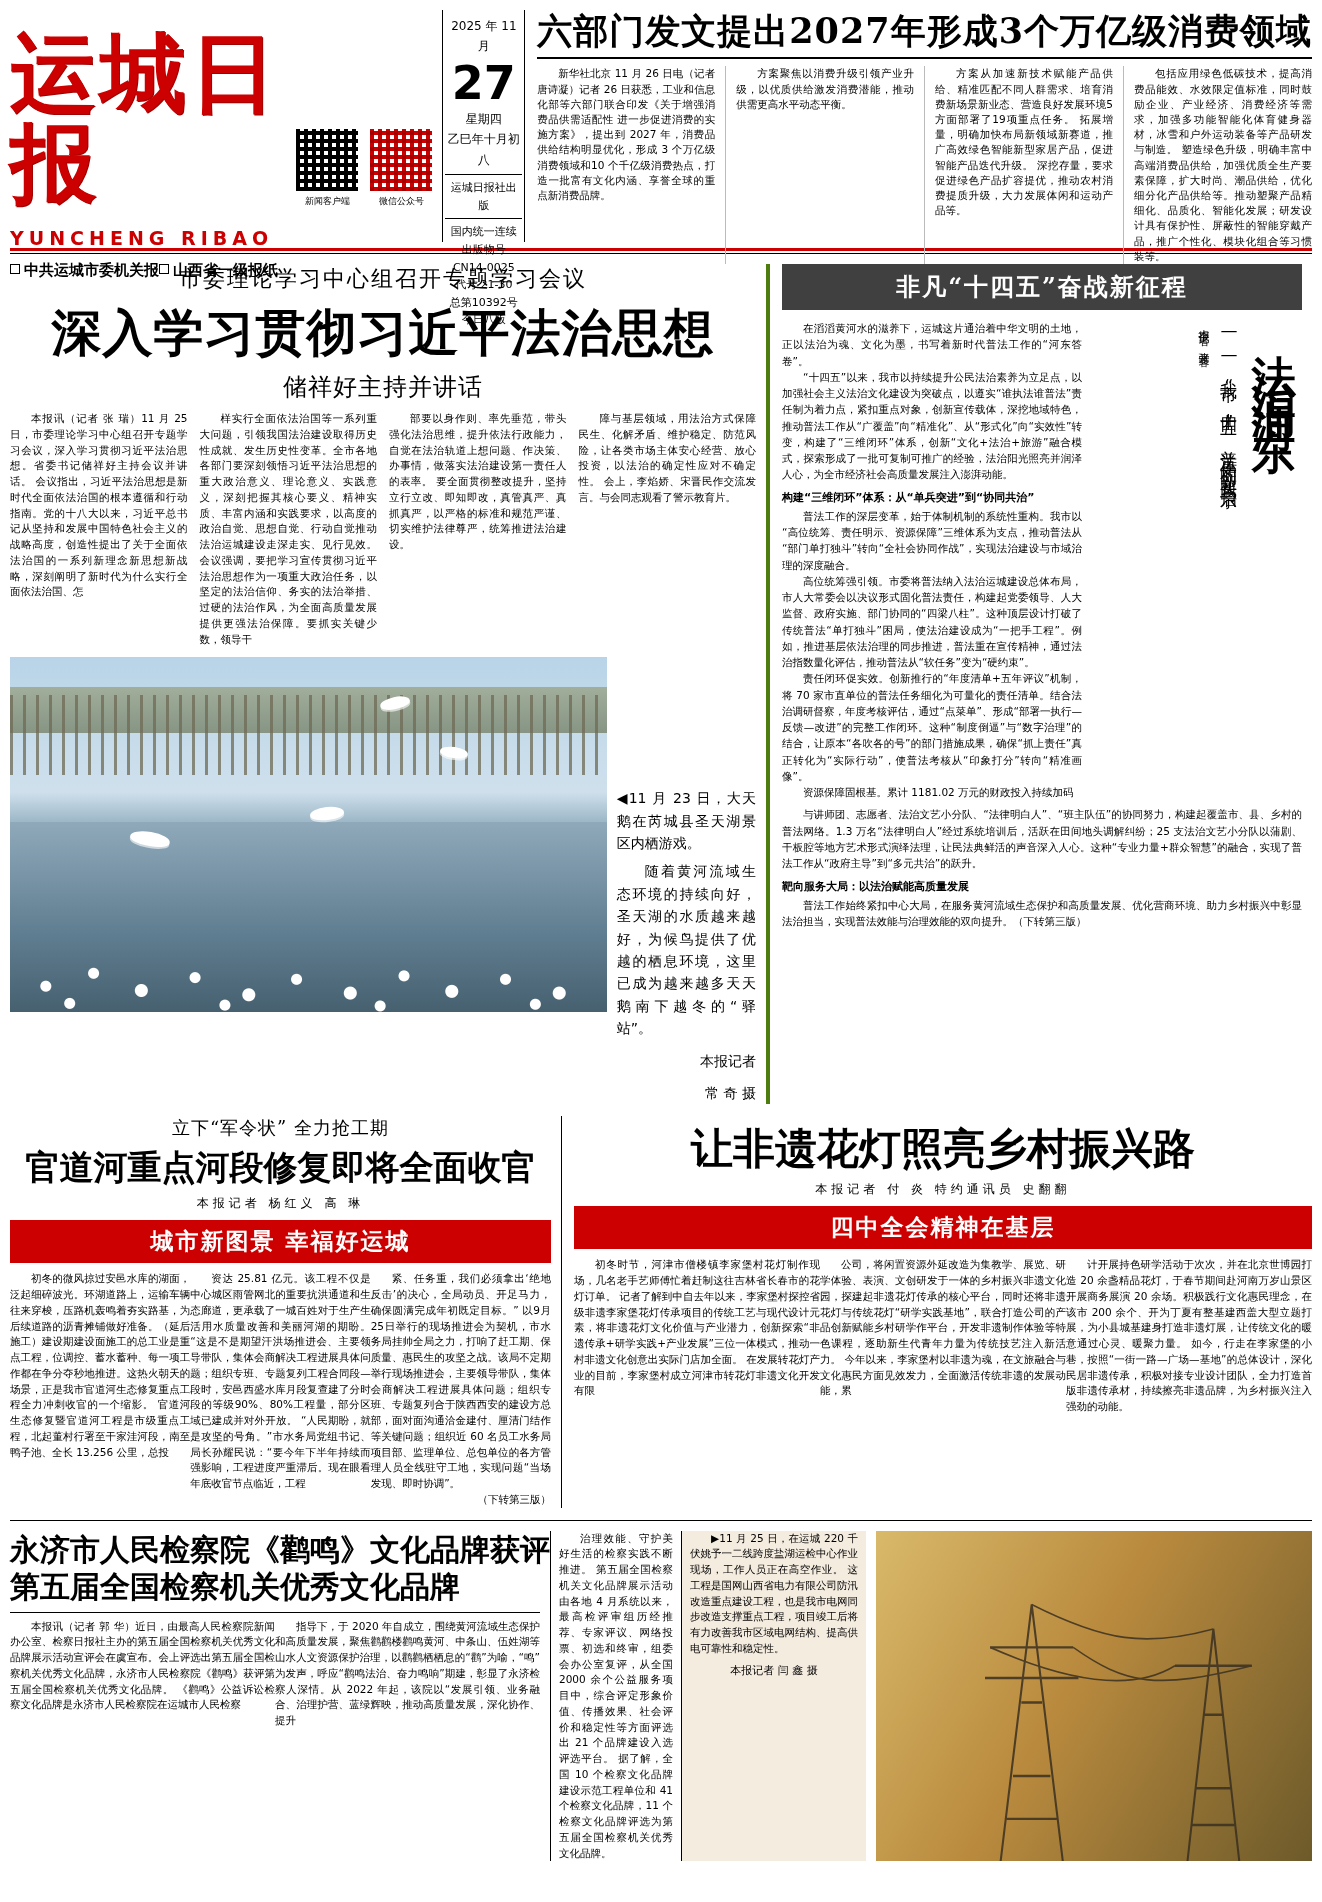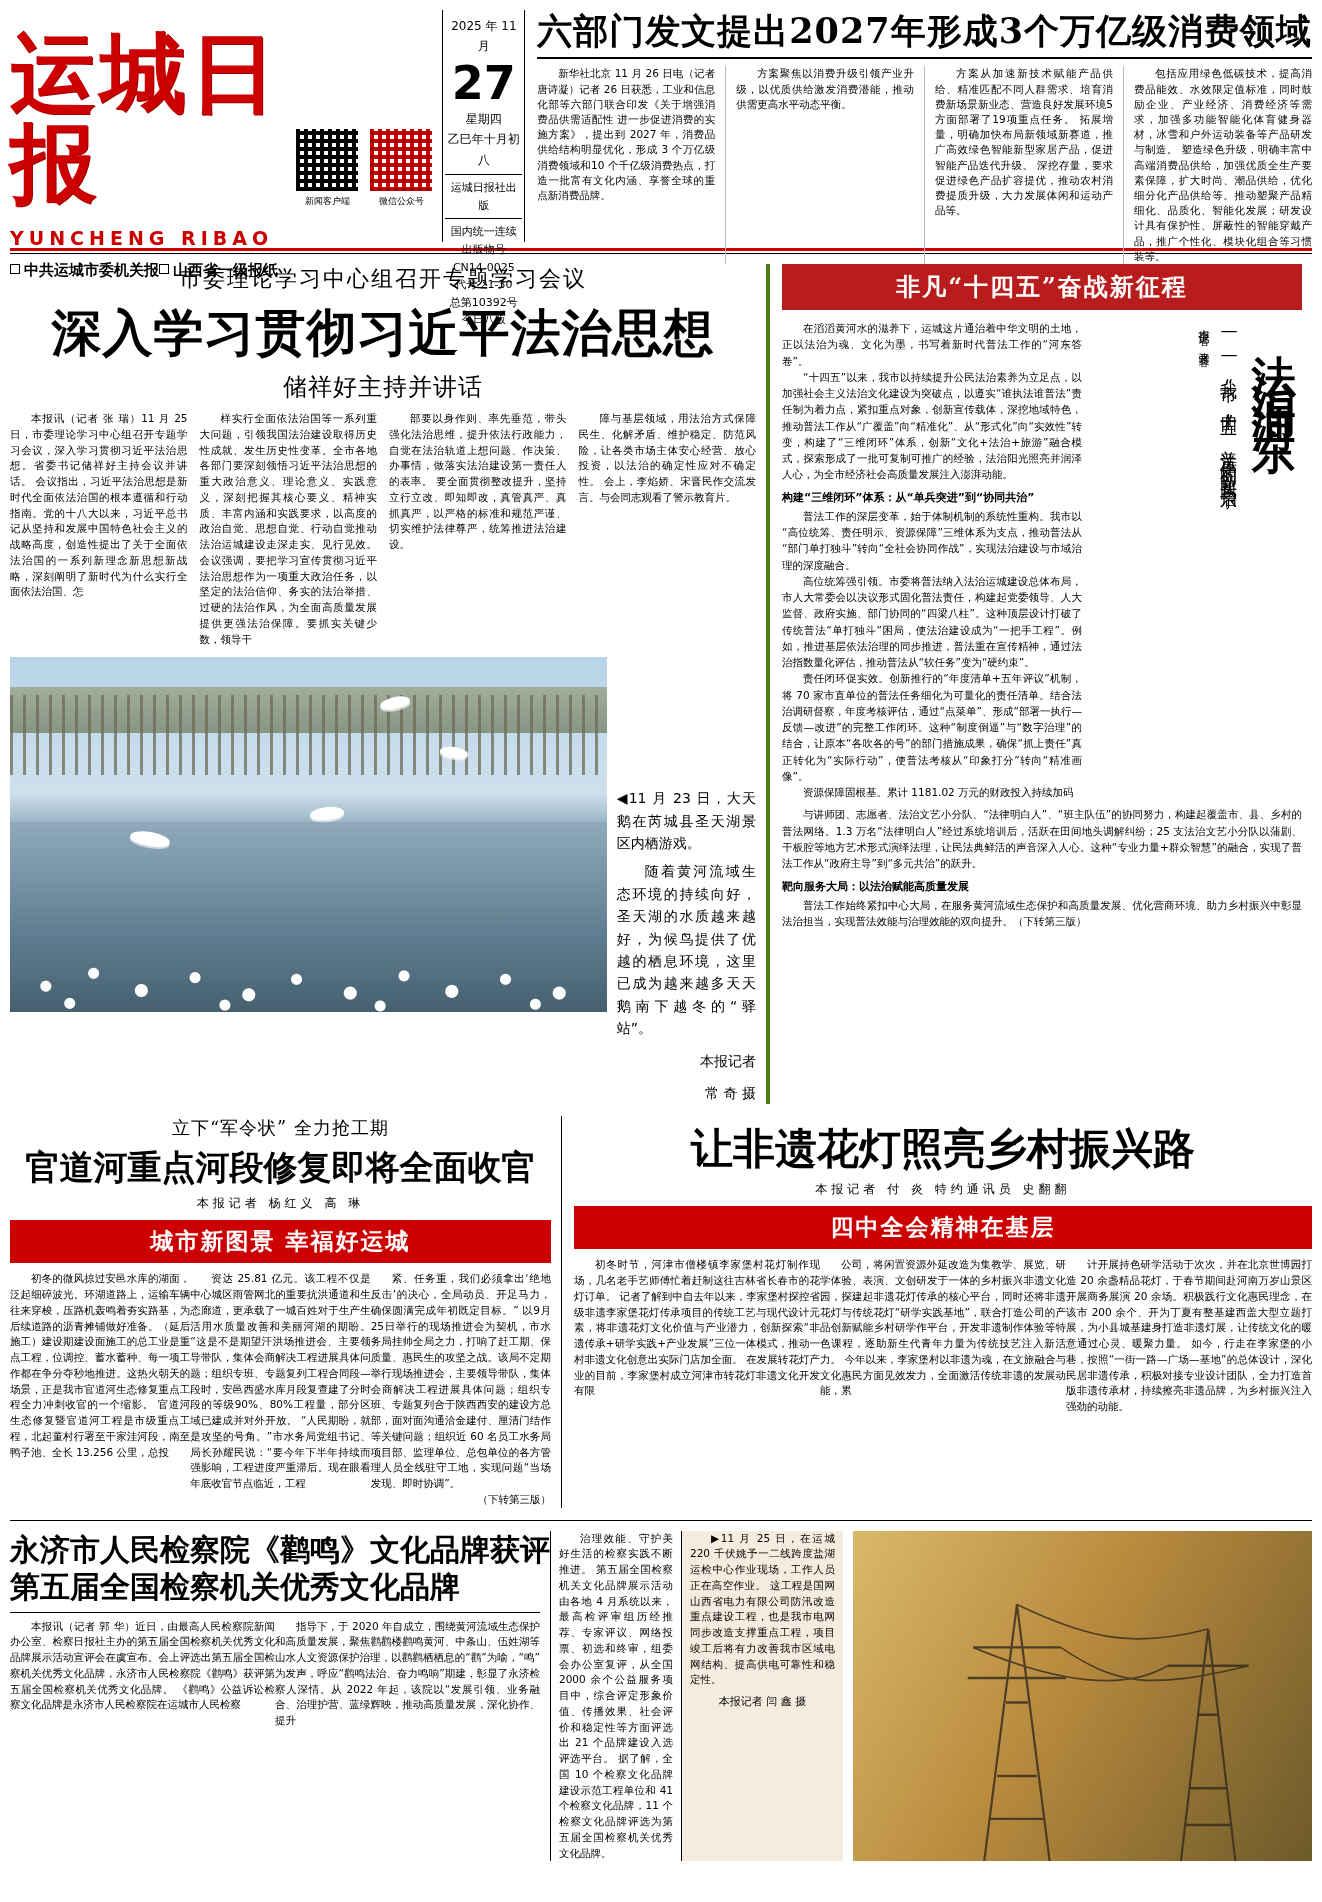--- a/index.html
+++ b/index.html
@@ -113,21 +113,21 @@
         radial-gradient(circle at 10% 90%, #fff 0 5px, transparent 6px),
         radial-gradient(circle at 36% 92%, #fff 0 5px, transparent 6px),
         radial-gradient(circle at 62% 93%, #fff 0 5px, transparent 6px),
         radial-gradient(circle at 88% 91%, #fff 0 5px, transparent 6px);
   }
   .photo-cap { width:140px; font-size:14px; line-height:1.6; padding-top:130px; text-align:justify;}
   .cap-sign { text-align:right; margin-top:10px; }
 
   
   .banner-red {
-    background:#b91c1c; color:#fff; text-align:center; font-size:24px; font-weight:bold;
+    background:#404040; color:#fff; text-align:center; font-size:24px; font-weight:bold;
     letter-spacing:2px; padding:7px 0; font-family:"DejaVu Serif",serif;
   }
   .rc-body { display:flex; margin-top:10px; }
   .rc-text { flex:1; font-size:10.5px; line-height:1.55; text-align:justify; padding-right:10px; }
   .rc-vert { width:210px; display:flex; justify-content:flex-end; }
   .vert-title {
     writing-mode:vertical-rl; text-orientation:upright;
     font-family:"DejaVu Serif","Liberation Serif",serif;
     font-size:44px; font-weight:bold; letter-spacing:18px; line-height:1.25;
   }
@@ -332,21 +332,21 @@
         <div class="indent">本报讯（记者 郭 华）近日，由最高人民检察院新闻办公室、检察日报社主办的第五届全国检察机关优秀文化品牌展示活动宣评会在虞宣布。会上评选出第五届全国检察机关优秀文化品牌，永济市人民检察院《鹳鸣》获评第五届全国检察机关优秀文化品牌。
 《鹳鸣》公益诉讼检察文化品牌是永济市人民检察院在运城市人民检察</div>
         <div class="indent">指导下，于 2020 年自成立，围绕黄河流域生态保护和高质量发展，聚焦鹳鹳楼鹳鸣黄河、中条山、伍姓湖等山水人文资源保护治理，以鹳鹳栖栖息的“鹳”为喻，“鸣”为发声，呼应“鹳鸣法治、奋力鸣响”期建，彰显了永济检察人深情。从 2022 年起，该院以“发展引领、业务融合、治理护营、蓝绿辉映，推动高质量发展，深化协作、提升</div>
       </div>
     </div>
     <div class="bt-mid">
       <span class="indent">治理效能、守护美好生活的检察实践不断推进。
 第五届全国检察机关文化品牌展示活动由各地 4 月系统以来，最高检评审组历经推荐、专家评议、网络投票、初选和终审，组委会办公室复评，从全国 2000 余个公益服务项目中，综合评定形象价值、传播效果、社会评价和稳定性等方面评选出 21 个品牌建设入选评选平台。
 据了解，全国 10 个检察文化品牌建设示范工程单位和 41 个检察文化品牌，11 个检察文化品牌评选为第五届全国检察机关优秀文化品牌。</span>
     </div>
-    <div class="bt-mid" style="width:162px;background:#f5ece0">
+    <div class="bt-mid" style="width:185px;background:#f5ece0">
       <span class="indent">▶11 月 25 日，在运城 220 千伏姚予一二线跨度盐湖运检中心作业现场，工作人员正在高空作业。
 这工程是国网山西省电力有限公司防汛改造重点建设工程，也是我市电网同步改造支撑重点工程，项目竣工后将有力改善我市区域电网结构、提高供电可靠性和稳定性。</span>
       <div class="sign">本报记者 闫 鑫 摄</div>
     </div>
     <div class="bt-photo">
       <svg width="100%" height="100%" viewBox="0 0 420 270" preserveAspectRatio="none">
         <rect x="0" y="0" width="420" height="270" fill="none"></rect>
         <g stroke="#3a3020" stroke-width="2" fill="none" opacity="0.85">
           <path d="M120 270 L150 60 L180 270 M132 200 L168 200 M126 235 L174 235 M140 140 L160 140 M110 95 L190 95 M105 120 L195 120"></path>
           <path d="M300 270 L325 80 L350 270 M308 210 L342 210 M303 240 L347 240 M316 150 L334 150 M288 110 L362 110"></path>

